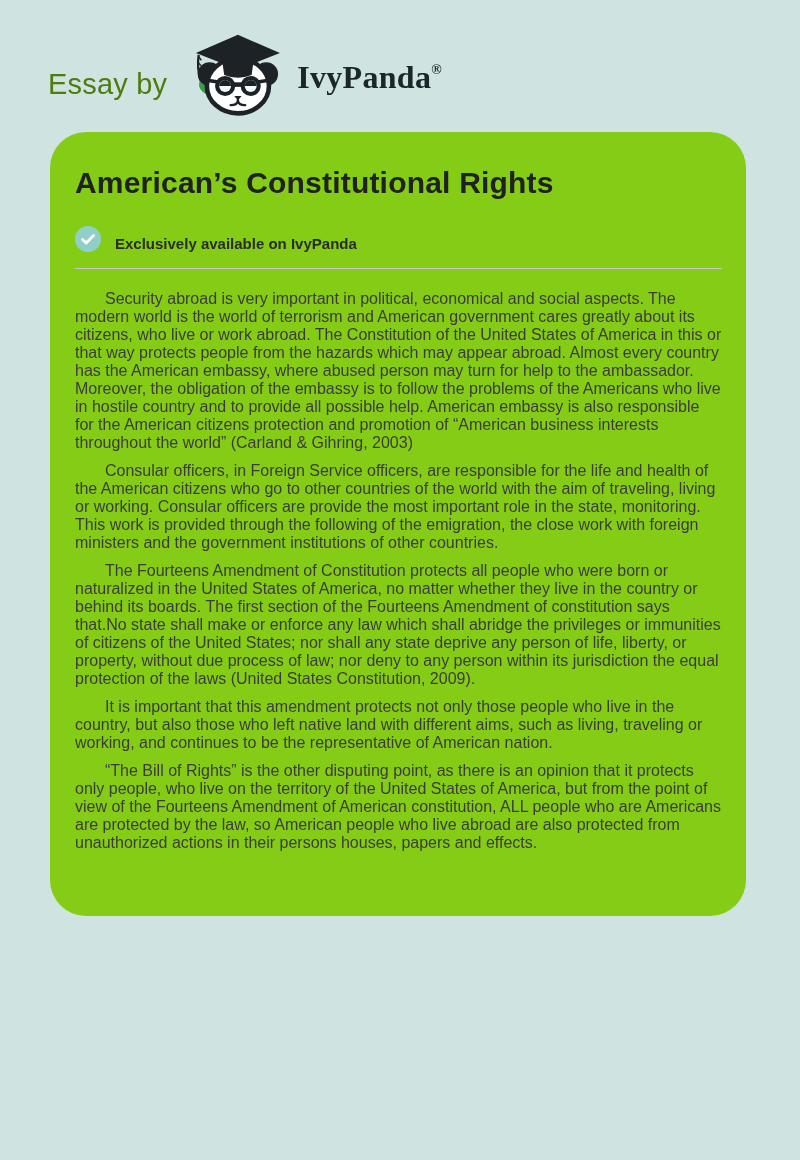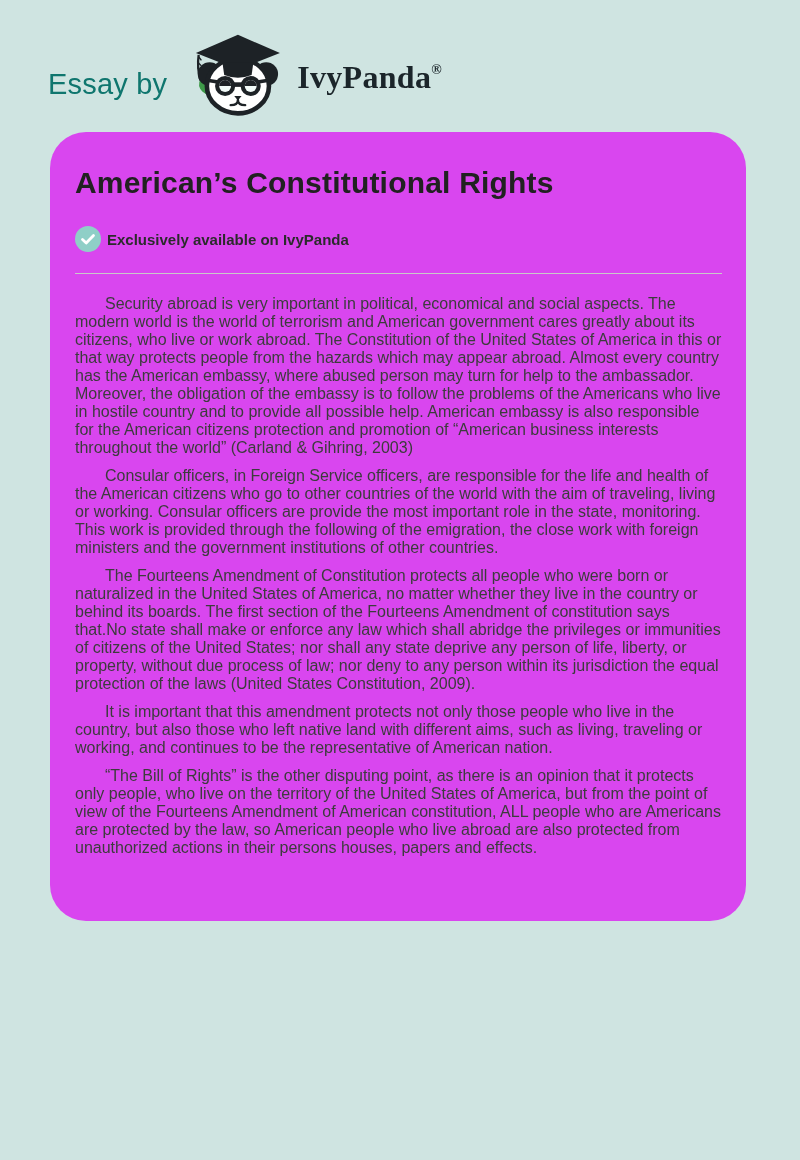--- a/index.html
+++ b/index.html
@@ -11,21 +11,21 @@
   }
   
   .site-header {
     display: flex;
     align-items: center;
     padding: 36px 0 0 48px;
     height: 118px;
   }
   .essay-by {
     font-size: 29px;
-    color: #0f766e;
+    color: #4d7c0f;
     letter-spacing: 0.2px;
     margin-top: 15px;
   }
   .logo-mark {
     width: 104px;
     height: 84px;
     margin: -4px 8px 0 18px;
     flex: 0 0 auto;
   }
   .brand-name {
@@ -37,36 +37,36 @@
   }
   .brand-name sup {
     font-size: 14px;
     vertical-align: 14px;
     font-weight: 700;
   }
   
   .essay-card {
     width: 696px;
     margin: 14px 0 0 50px;
-    background: #d946ef;
+    background: #84cc16;
     border-radius: 36px;
     padding: 34px 24px 56px 25px;
   }
   .essay-title {
     font-size: 30px;
     font-weight: 700;
     color: #212121;
     letter-spacing: 0.2px;
     margin-bottom: 26px;
   }
   .exclusive-badge {
     display: flex;
-    align-items: center;
-    gap: 6px;
-    margin-bottom: 21px;
+    align-items: flex-end;
+    gap: 14px;
+    margin-bottom: 16px;
   }
   .check-circle {
     width: 26px;
     height: 26px;
     flex: 0 0 auto;
     display: block;
   }
   .exclusive-text {
     font-size: 15px;
     font-weight: 700;

